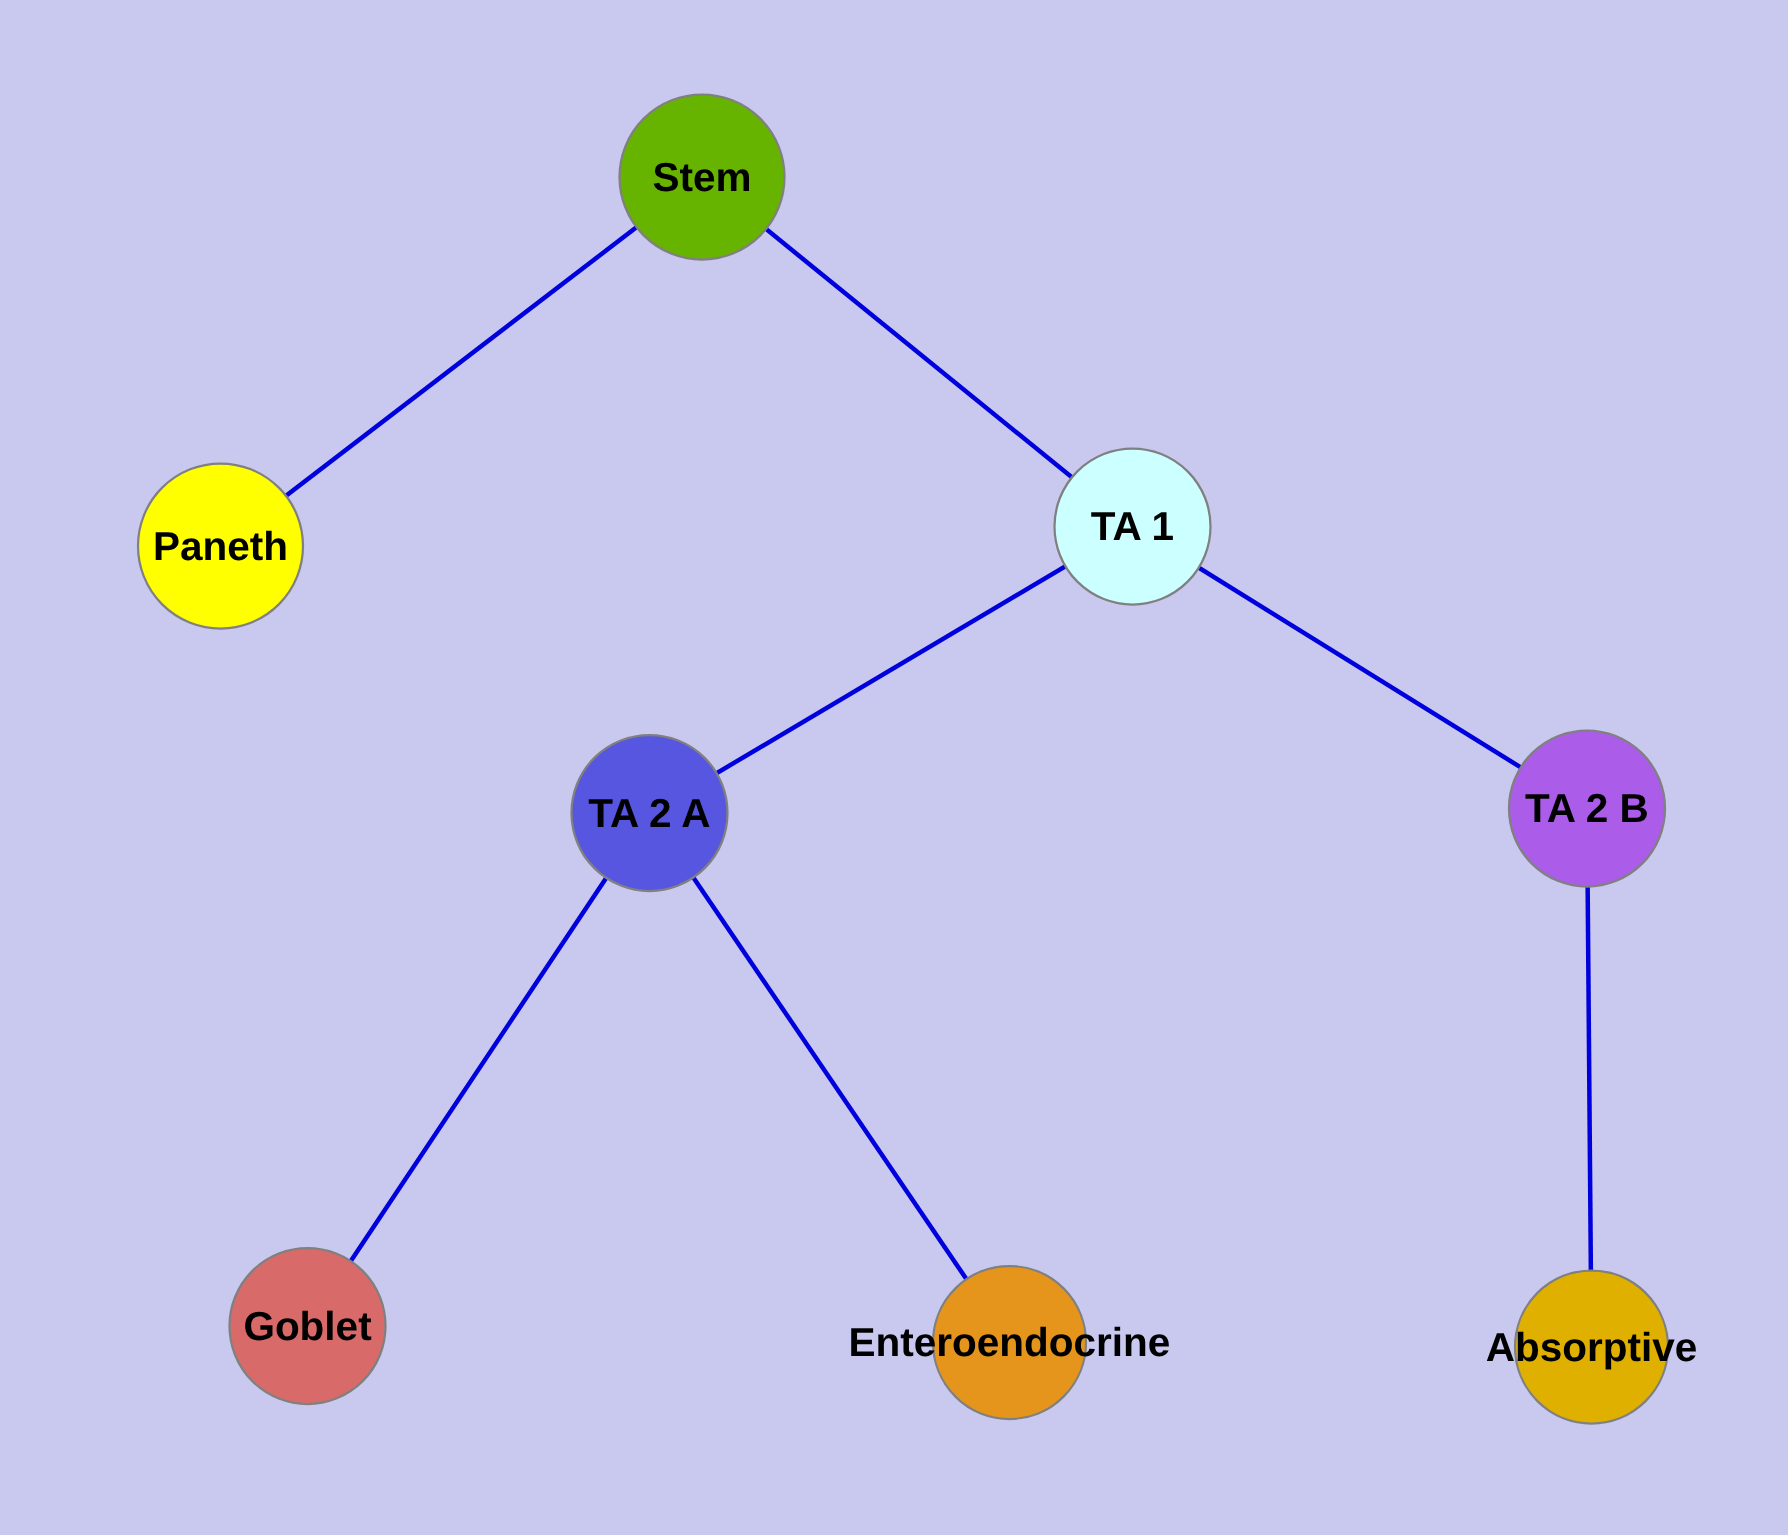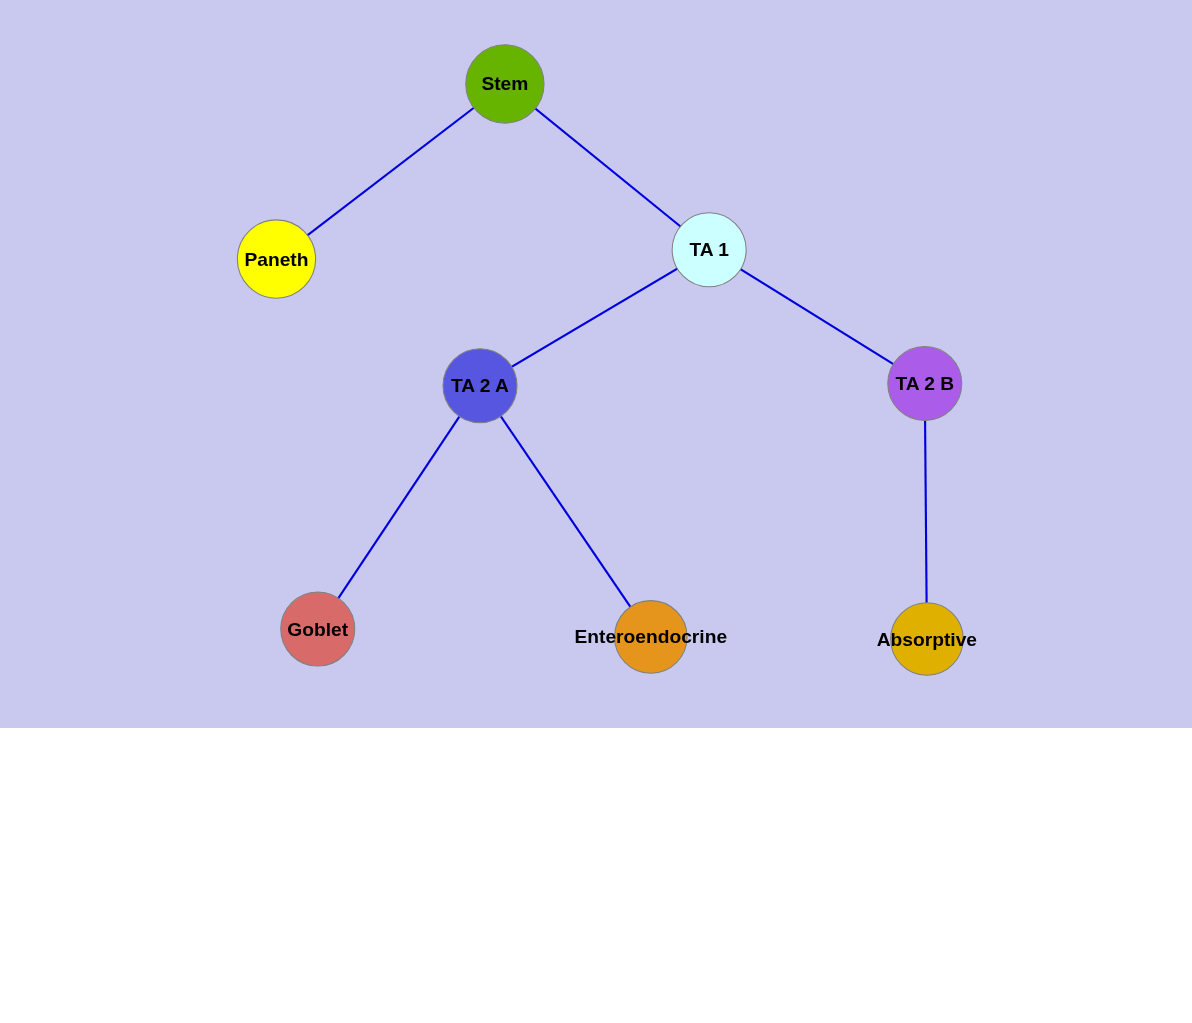--- a/index.html
+++ b/index.html
@@ -3,21 +3,21 @@
 <meta charset="utf-8">
 <style>
   html, body {
     margin: 0;
     padding: 0;
     font-family: "Liberation Sans", sans-serif;
   }
   #canvas {
     position: relative;
     width: 1192px;
-    height: 728px;
+    height: 1023px;
     overflow: hidden;
   }
   #graph-svg {
     display: block;
     width: 100%;
     height: 100%;
   }
   .edge-line {
     fill: none;
   }

